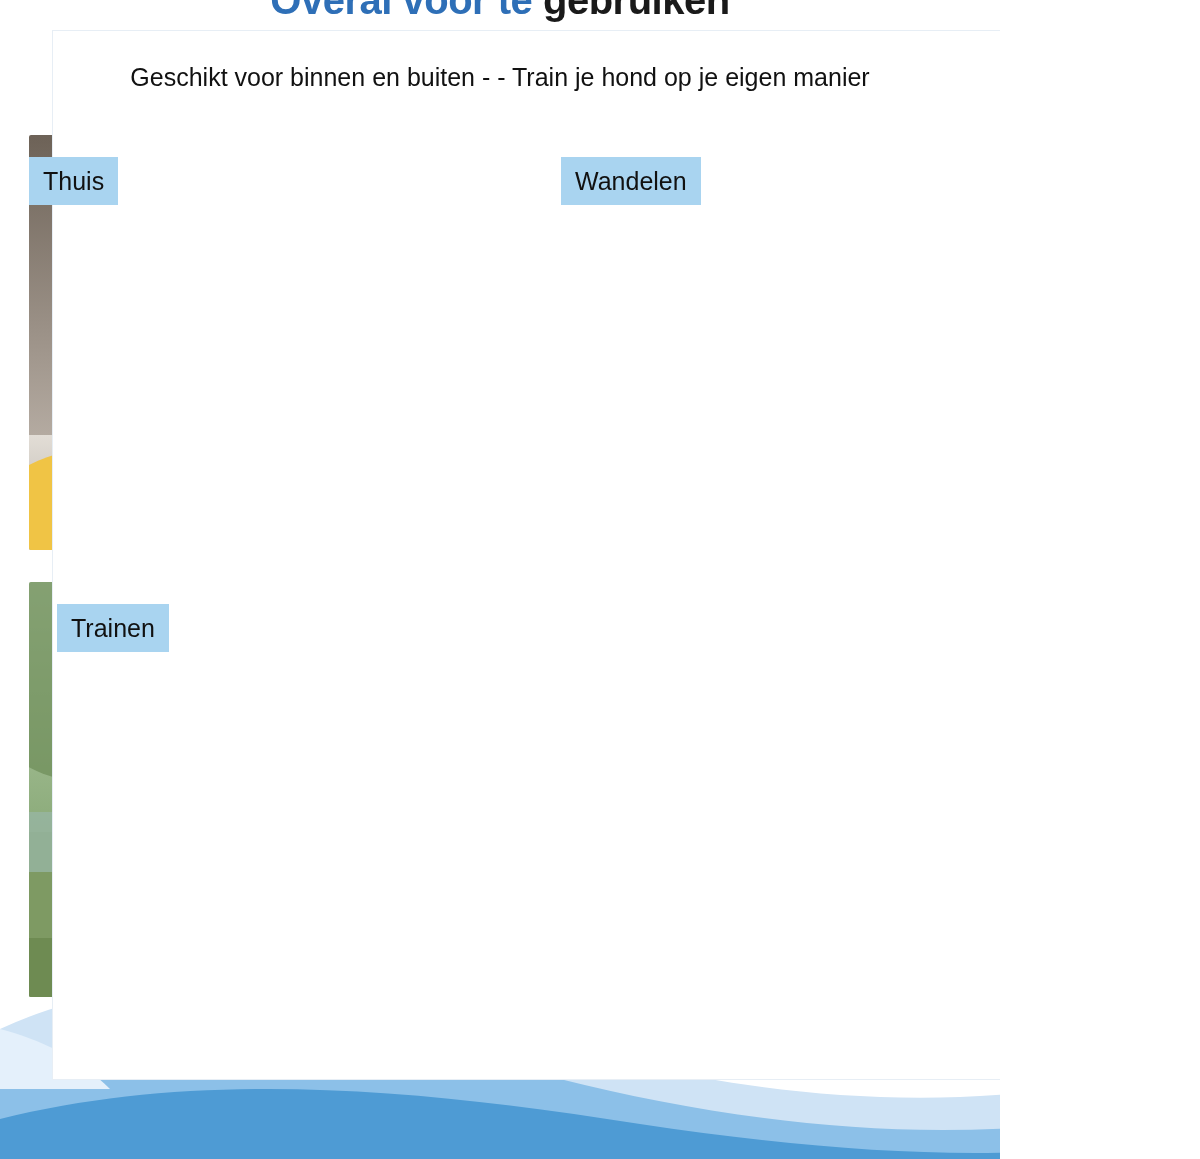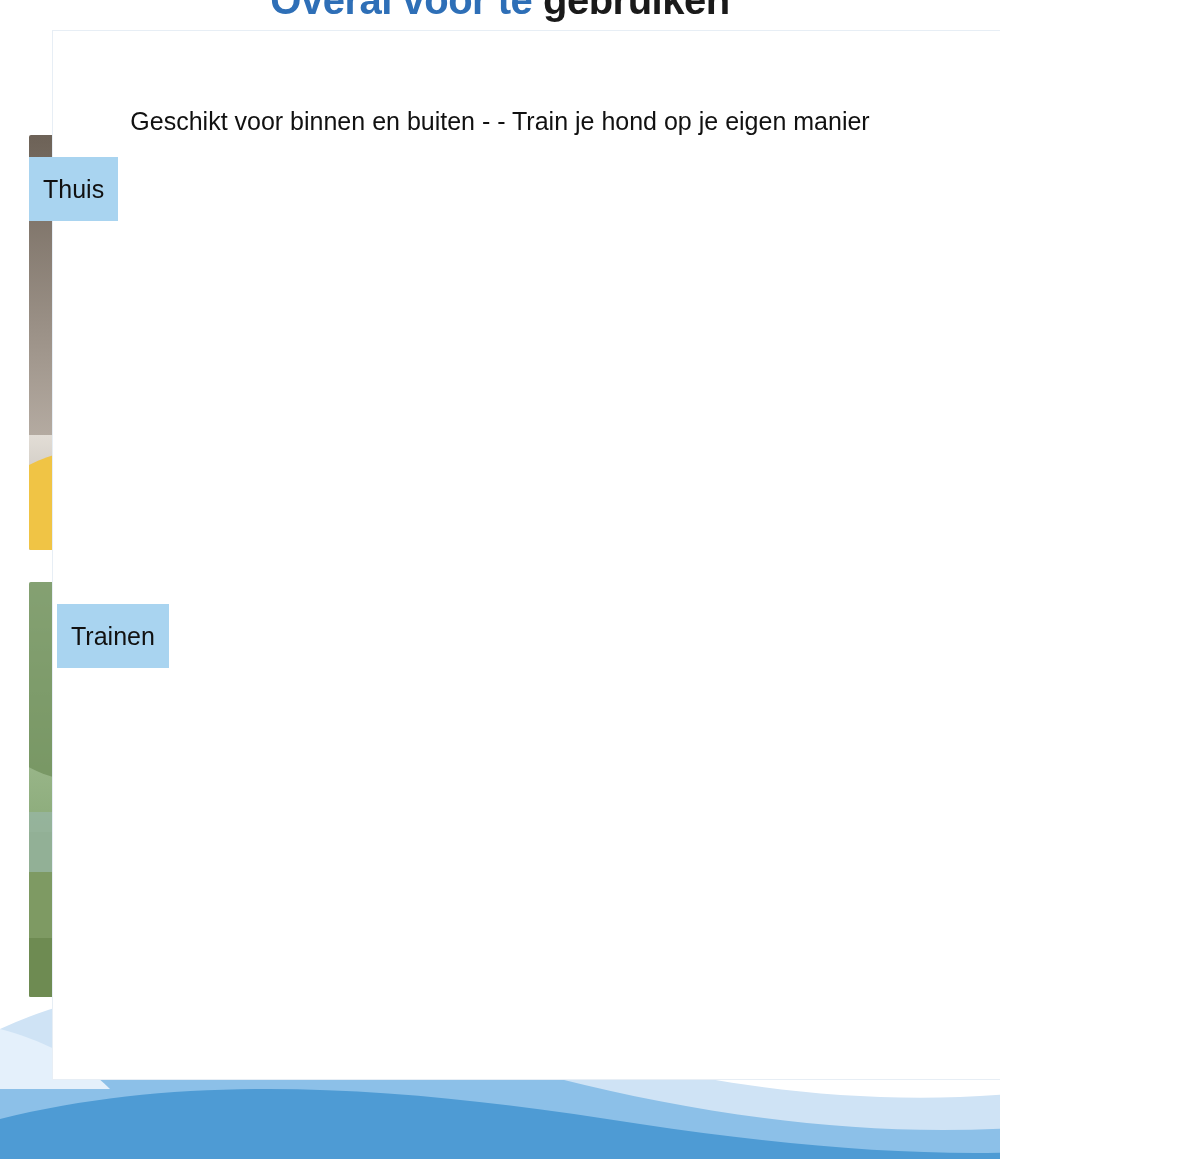--- a/index.html
+++ b/index.html
@@ -68,21 +68,20 @@
     top: 60px;
     left: 0;
     width: 100%;
     text-align: center;
     font-size: 25px;
     line-height: 34px;
     color: #111111;
     font-weight: 400;
     z-index: 4;
     white-space: nowrap;
-    margin-top: 44px;
   }
 
   
   .grid {
     position: absolute;
     top: 135px;
     left: 29px;
     width: 1040px;
     display: flex;
     flex-wrap: wrap;
@@ -100,21 +99,21 @@
     border-radius: 2px;
   }
   .tag {
     position: absolute;
     top: 22px;
     left: 0;
     background: #a9d4f0;
     color: #111111;
     font-size: 25px;
     line-height: 40px;
-    padding: 12px 14px;
+    padding: 4px 14px;
     z-index: 3;
     white-space: nowrap;
   }
   .tag.offset { left: 0; margin-left: 28px; }
 
   
   .scene { position: absolute; inset: 0; }
   .scene svg { display: block; width: 100%; height: 100%; }
 </style>
 </head>
@@ -269,20 +268,21 @@
               <path d="M430,266 C438,276 452,274 458,264" stroke="#8c6a4e" stroke-width="3" fill="none" stroke-linecap="round"></path>
               <path d="M340,300 C356,288 392,286 412,298" stroke="#7b2f4a" stroke-width="6" fill="none"></path>
               <circle cx="408" cy="300" r="7" fill="#caa64b"></circle>
               <path d="M352,370 C356,394 350,404 342,406 L336,392 C340,380 344,372 352,370 Z" fill="#f0ece4"></path>
               <path d="M404,372 C412,394 408,406 398,408 L392,394 C394,382 398,374 404,372 Z" fill="#f0ece4"></path>
               <path d="M436,356 C452,372 452,386 444,390 L432,378 C430,368 430,360 436,356 Z" fill="#e4ded4"></path>
             </g>
           </svg>
         </div>
       </div>
+      <div class="tag">Wandelen</div>
     </div>
 
     <div class="cell">
       <div class="photo">
         <div class="scene">
           <svg viewBox="0 0 476 415" preserveAspectRatio="none" xmlns="http://www.w3.org/2000/svg">
             <defs>
               <linearGradient id="bgC" x1="0" y1="0" x2="0" y2="1">
                 <stop offset="0" stop-color="#bdd2b2"></stop>
                   <stop offset="0.55" stop-color="#8fae7e"></stop>

